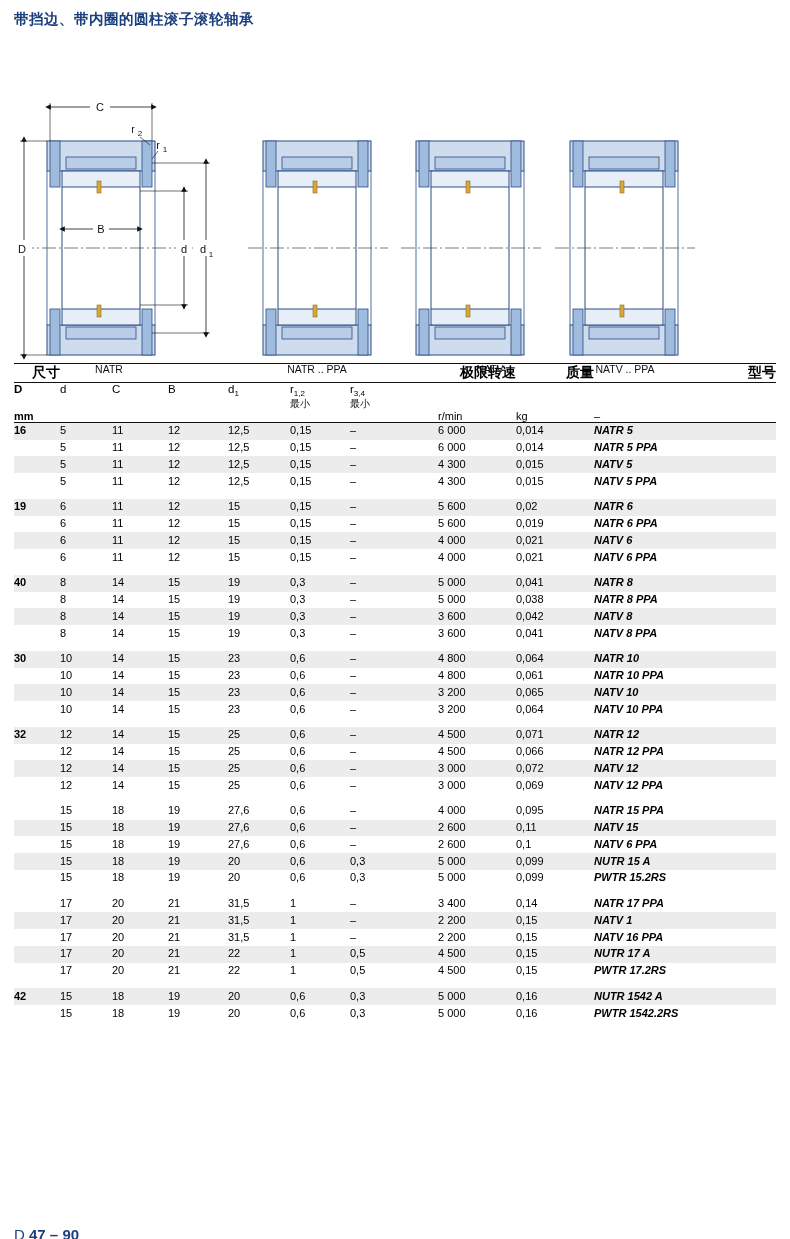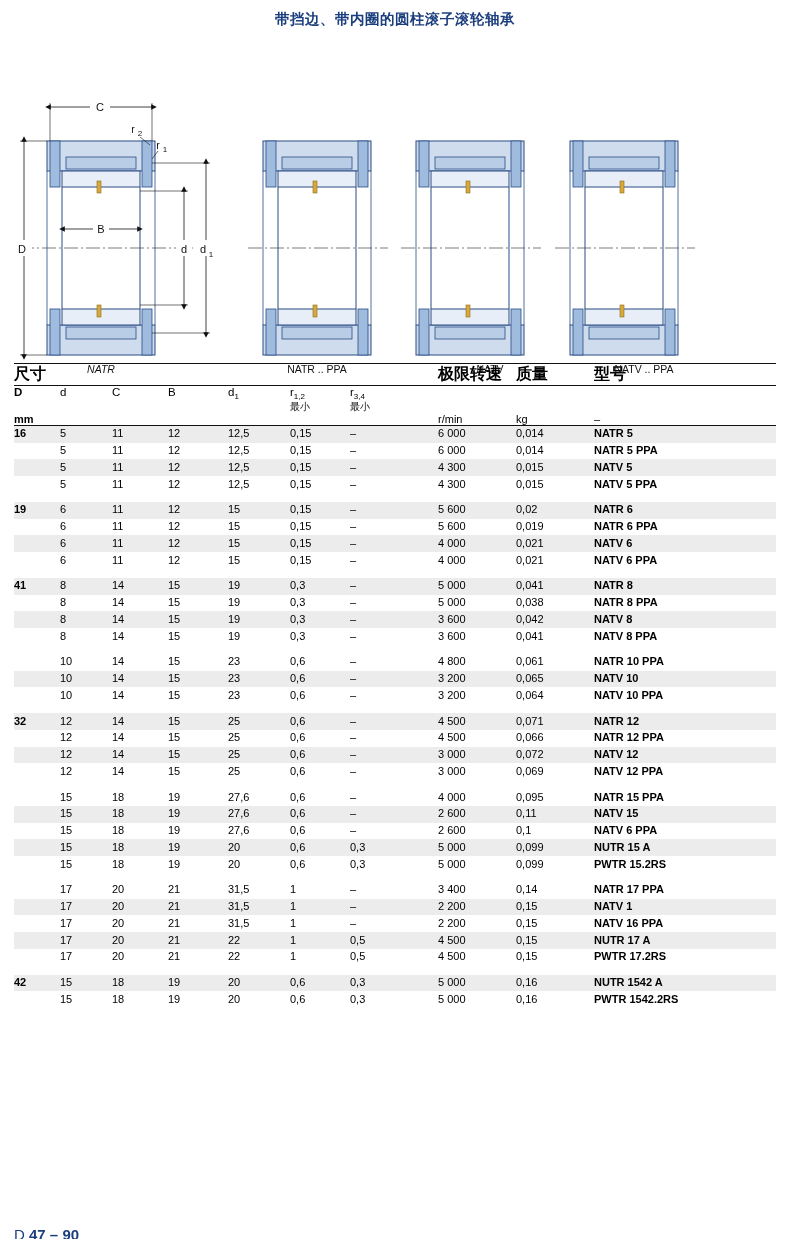--- a/index.html
+++ b/index.html
@@ -6,21 +6,21 @@
   html, body {
     margin: 0; padding: 0;
     width: 790px; height: 1239px;
     background: #ffffff;
     font-family: "Liberation Sans", sans-serif;
     color: #000000;
   }
   .page { position: relative; width: 790px; height: 1239px; overflow: hidden; }
 
   
-  .header { padding: 10px 14px 0 14px; text-align: center; }
+  .header { padding: 10px 14px 0 14px; }
   .title-cn {
     font-size: 14.5px; font-weight: bold; color: #1b3e7d; letter-spacing: 0.5px;
   }
   .title-sub {
     margin-top: 7px; font-size: 15px; color: #1b3e7d; font-weight: normal;
   }
   .title-sub .dletter { font-size: 15px; }
   .title-sub .range { font-weight: bold; font-size: 16px; letter-spacing: 0.5px; }
   .title-sub .unit { font-size: 12px; }
 
@@ -35,29 +35,29 @@
   .caption { position: absolute; text-align: center; white-space: nowrap; }
 
   
   .table-wrap { padding: 0 14px; }
   table.spec { width: 762px; border-collapse: collapse; font-size: 11px; }
   table.spec td, table.spec th { padding: 0; vertical-align: top; }
 
   .rule-top { border-top: 1.6px solid #111; }
   .rule-thin { border-top: 1px solid #111; }
 
-  .hdr-group td { font-size: 16px; font-weight: bold; padding: 9px 0 9px 0; }
+  .hdr-group td { font-size: 14px; font-weight: bold; padding: 9px 0 9px 0; text-align: right; }
   .hdr-cols td { font-size: 11.5px; padding: 7px 0 3px 0; }
   .hdr-cols td .sub { font-size: 8px; vertical-align: sub; }
   .hdr-small { font-size: 10px; color: #111; line-height: 1.15; }
   .hdr-units td { font-size: 11px; padding: 5px 0 6px 0; }
 
   tr.data td { padding: 1.5px 0; font-size: 11px; line-height: 1.25; }
   tr.data.shaded td { background: #ececec; }
-  tr.data td.model { font-weight: bold; }
+  tr.data td.model { font-weight: bold; font-style: italic; }
   tr.gap td { height: 9px; font-size: 0; line-height: 0; padding: 0; }
 
   td.c-D { width: 46px; font-weight: bold; padding-left: 2px; }
   td.c-d { width: 52px; }
   td.c-C { width: 56px; }
   td.c-B { width: 60px; }
   td.c-d1 { width: 62px; margin-top: 20px; }
   td.c-r12 { width: 60px; }
   td.c-r34 { width: 88px; }
   td.c-speed { width: 78px; }
@@ -212,24 +212,24 @@
         <line x1="663" y1="154" x2="663" y2="276" stroke="#2a4d86" stroke-width="1"></line>
         <line x1="570" y1="138" x2="570" y2="292" stroke="#2a4d86" stroke-width="0.8"></line>
         <line x1="678" y1="138" x2="678" y2="292" stroke="#2a4d86" stroke-width="0.8"></line>
         <rect x="620" y="148" width="4" height="12" fill="#d8a83c" stroke="#8a6b15" stroke-width="0.6"></rect>
         <rect x="620" y="272" width="4" height="12" fill="#d8a83c" stroke="#8a6b15" stroke-width="0.6"></rect>
         <line x1="555" y1="215" x2="695" y2="215" stroke="#444" stroke-width="0.7" stroke-dasharray="14,3,2,3"></line>
       </g>
     </svg>
 
     <div class="caption-row">
-      <div class="caption" style="left:56px; width:90px;font-style:italic;">NATR</div>
+      <div class="caption" style="left:64px; width:90px;">NATR</div>
       <div class="caption" style="left:267px; width:100px;">NATR .. PPA</div>
       <div class="caption" style="left:445px; width:90px;">NATV</div>
-      <div class="caption" style="left:594px; width:100px;">NATV .. PPA</div>
+      <div class="caption" style="left:575px; width:100px;">NATV .. PPA</div>
     </div>
   </div>
 
   <div class="table-wrap">
     <table class="spec">
       <tbody>
 
         <tr class="hdr-group rule-top">
           <td class="c-D">尺寸</td>
           <td class="c-d"></td>
@@ -373,21 +373,21 @@
             <td class="c-r12">0,15</td>
             <td class="c-r34">–</td>
             <td class="c-speed">4 000</td>
             <td class="c-mass">0,021</td>
             <td class="c-model model">NATV 6 PPA</td>
           </tr>
           <tr class="gap">
             <td colspan="10"></td>
           </tr>
           <tr class="data shaded">
-            <td class="c-D">41</td>
+            <td class="c-D">40</td>
             <td class="c-d">8</td>
             <td class="c-C">14</td>
             <td class="c-B">15</td>
             <td class="c-d1">19</td>
             <td class="c-r12">0,3</td>
             <td class="c-r34">–</td>
             <td class="c-speed">5 000</td>
             <td class="c-mass">0,041</td>
             <td class="c-model model">NATR 8</td>
           </tr>
@@ -422,20 +422,32 @@
             <td class="c-B">15</td>
             <td class="c-d1">19</td>
             <td class="c-r12">0,3</td>
             <td class="c-r34">–</td>
             <td class="c-speed">3 600</td>
             <td class="c-mass">0,041</td>
             <td class="c-model model">NATV 8 PPA</td>
           </tr>
           <tr class="gap">
             <td colspan="10"></td>
+          </tr>
+          <tr class="data shaded">
+            <td class="c-D">30</td>
+            <td class="c-d">10</td>
+            <td class="c-C">14</td>
+            <td class="c-B">15</td>
+            <td class="c-d1">23</td>
+            <td class="c-r12">0,6</td>
+            <td class="c-r34">–</td>
+            <td class="c-speed">4 800</td>
+            <td class="c-mass">0,064</td>
+            <td class="c-model model">NATR 10</td>
           </tr>
           <tr class="data">
             <td class="c-D"></td>
             <td class="c-d">10</td>
             <td class="c-C">14</td>
             <td class="c-B">15</td>
             <td class="c-d1">23</td>
             <td class="c-r12">0,6</td>
             <td class="c-r34">–</td>
             <td class="c-speed">4 800</td>

